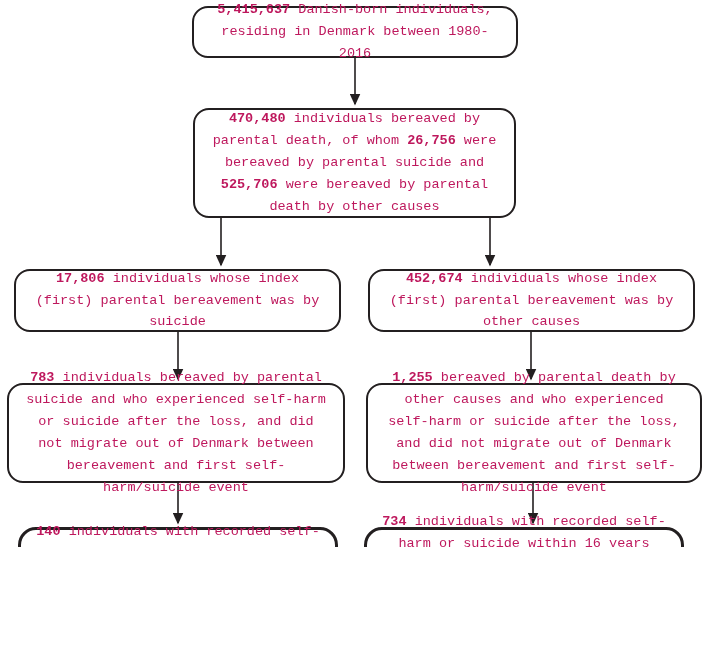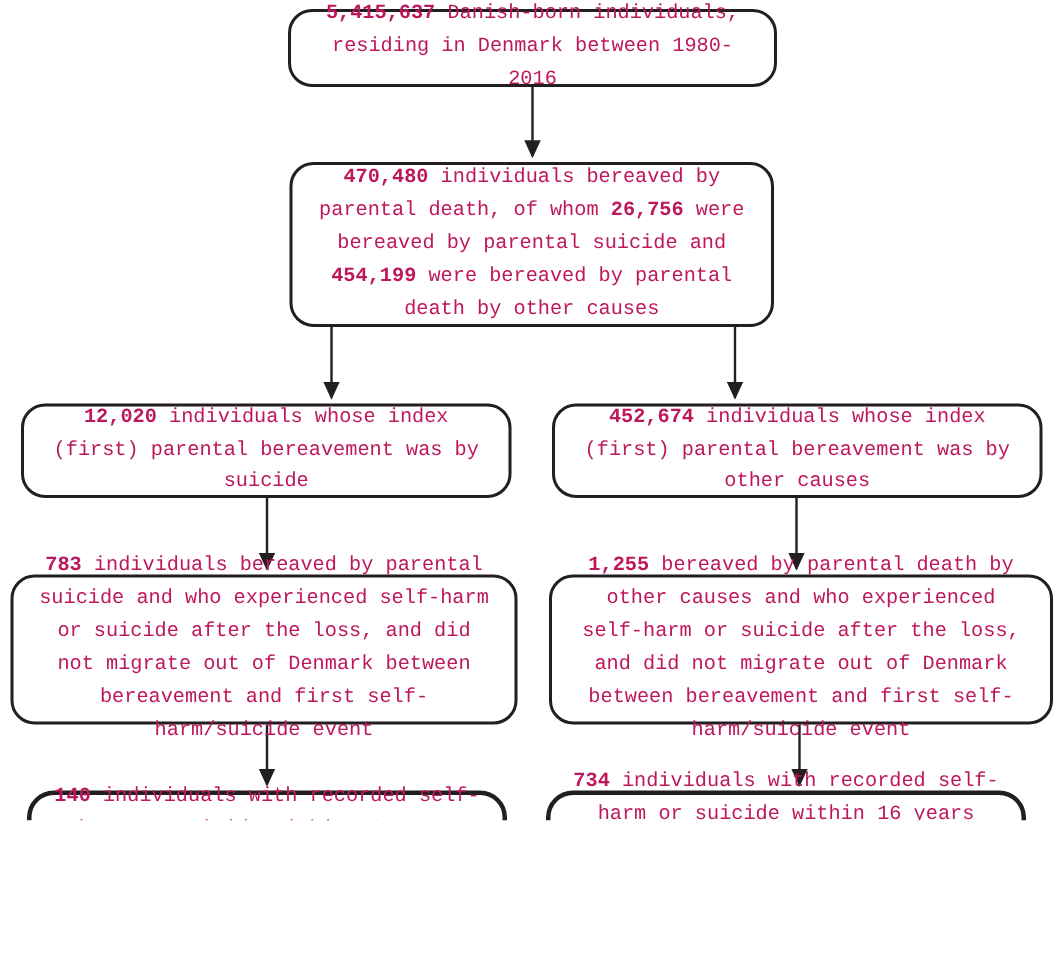--- a/index.html
+++ b/index.html
@@ -74,25 +74,25 @@
     <line x1="531" y1="332" x2="531" y2="379" stroke="#231f20" stroke-width="1.6" marker-end="url(#ah)"></line>
     <line x1="178" y1="483" x2="178" y2="523" stroke="#231f20" stroke-width="1.6" marker-end="url(#ah)"></line>
     <line x1="533" y1="483" x2="533" y2="523" stroke="#231f20" stroke-width="1.6" marker-end="url(#ah)"></line>
   </svg>
 
   <div class="flow-box pos-population">
     <p><b>5,415,637</b><span> Danish-born individuals, residing in Denmark between 1980-2016</span></p>
   </div>
 
   <div class="flow-box pos-bereaved-total">
-    <p><b>470,480</b><span> individuals bereaved by parental death, of whom </span><b>26,756</b><span> were bereaved by parental suicide and </span><b>454,199</b><span> were bereaved by parental death by other causes</span></p>
+    <p><b>470,480</b><span> individuals bereaved by parental death, of whom </span><b>26,756</b><span> were bereaved by parental suicide and </span><b>525,706</b><span> were bereaved by parental death by other causes</span></p>
   </div>
 
   <div class="flow-box pos-suicide-index">
-    <p><b>12,020</b><span> individuals whose index (first) parental bereavement was by suicide</span></p>
+    <p><b>17,806</b><span> individuals whose index (first) parental bereavement was by suicide</span></p>
   </div>
 
   <div class="flow-box pos-other-index">
     <p><b>452,674</b><span> individuals whose index (first) parental bereavement was by other causes</span></p>
   </div>
 
   <div class="flow-box pos-suicide-selfharm">
     <p><b>783</b><span> individuals bereaved by parental suicide and who experienced self-harm or suicide after the loss, and did not migrate out of Denmark between bereavement and first self-harm/suicide event</span></p>
   </div>
 

